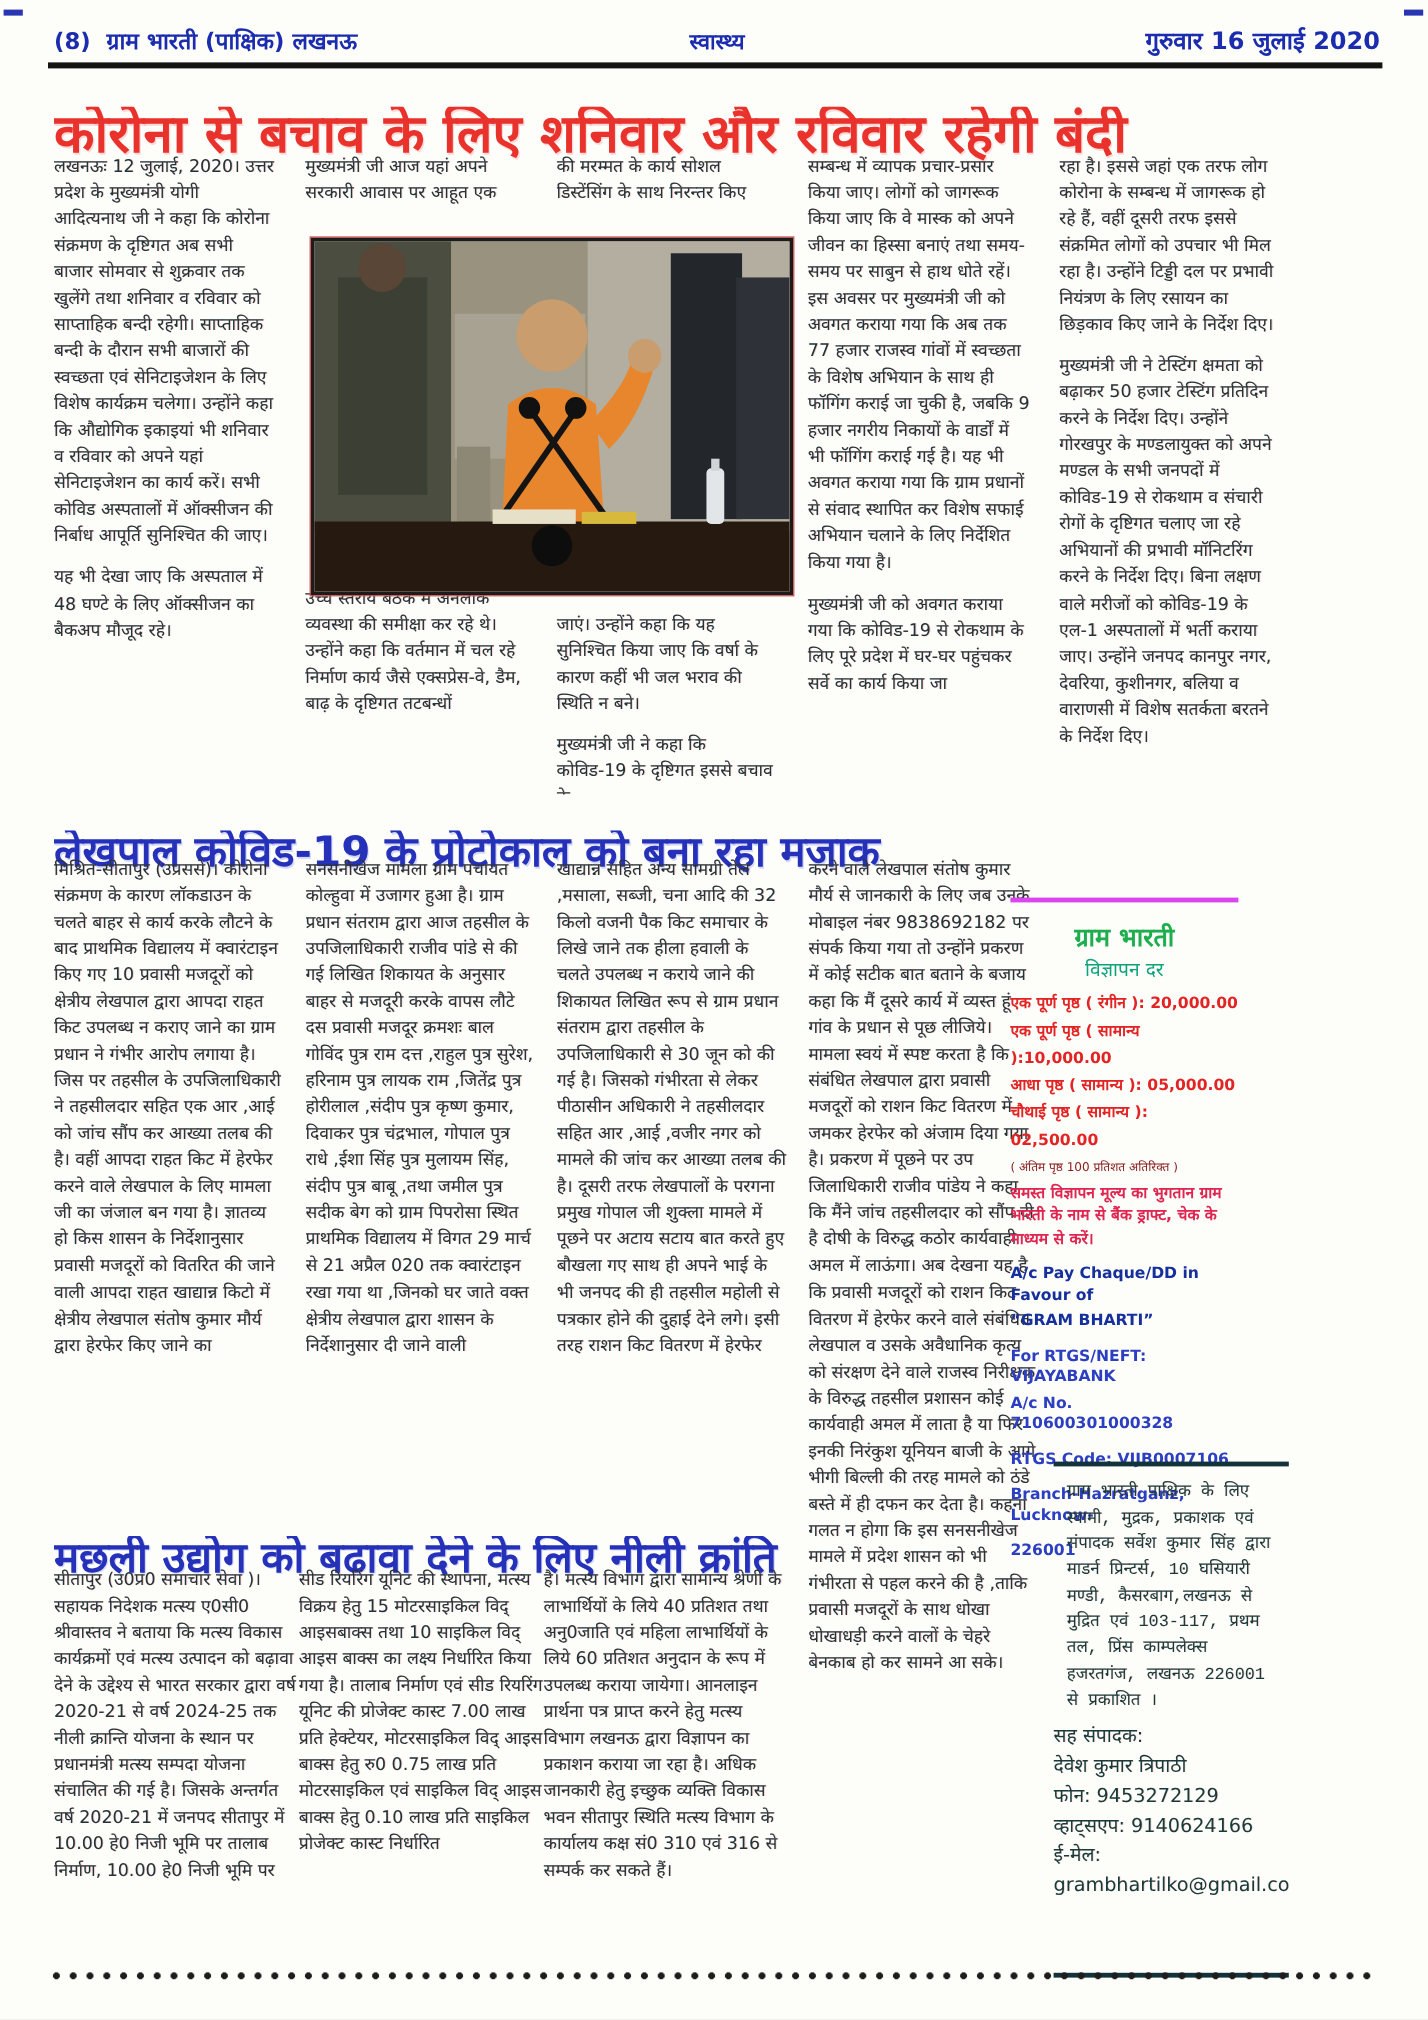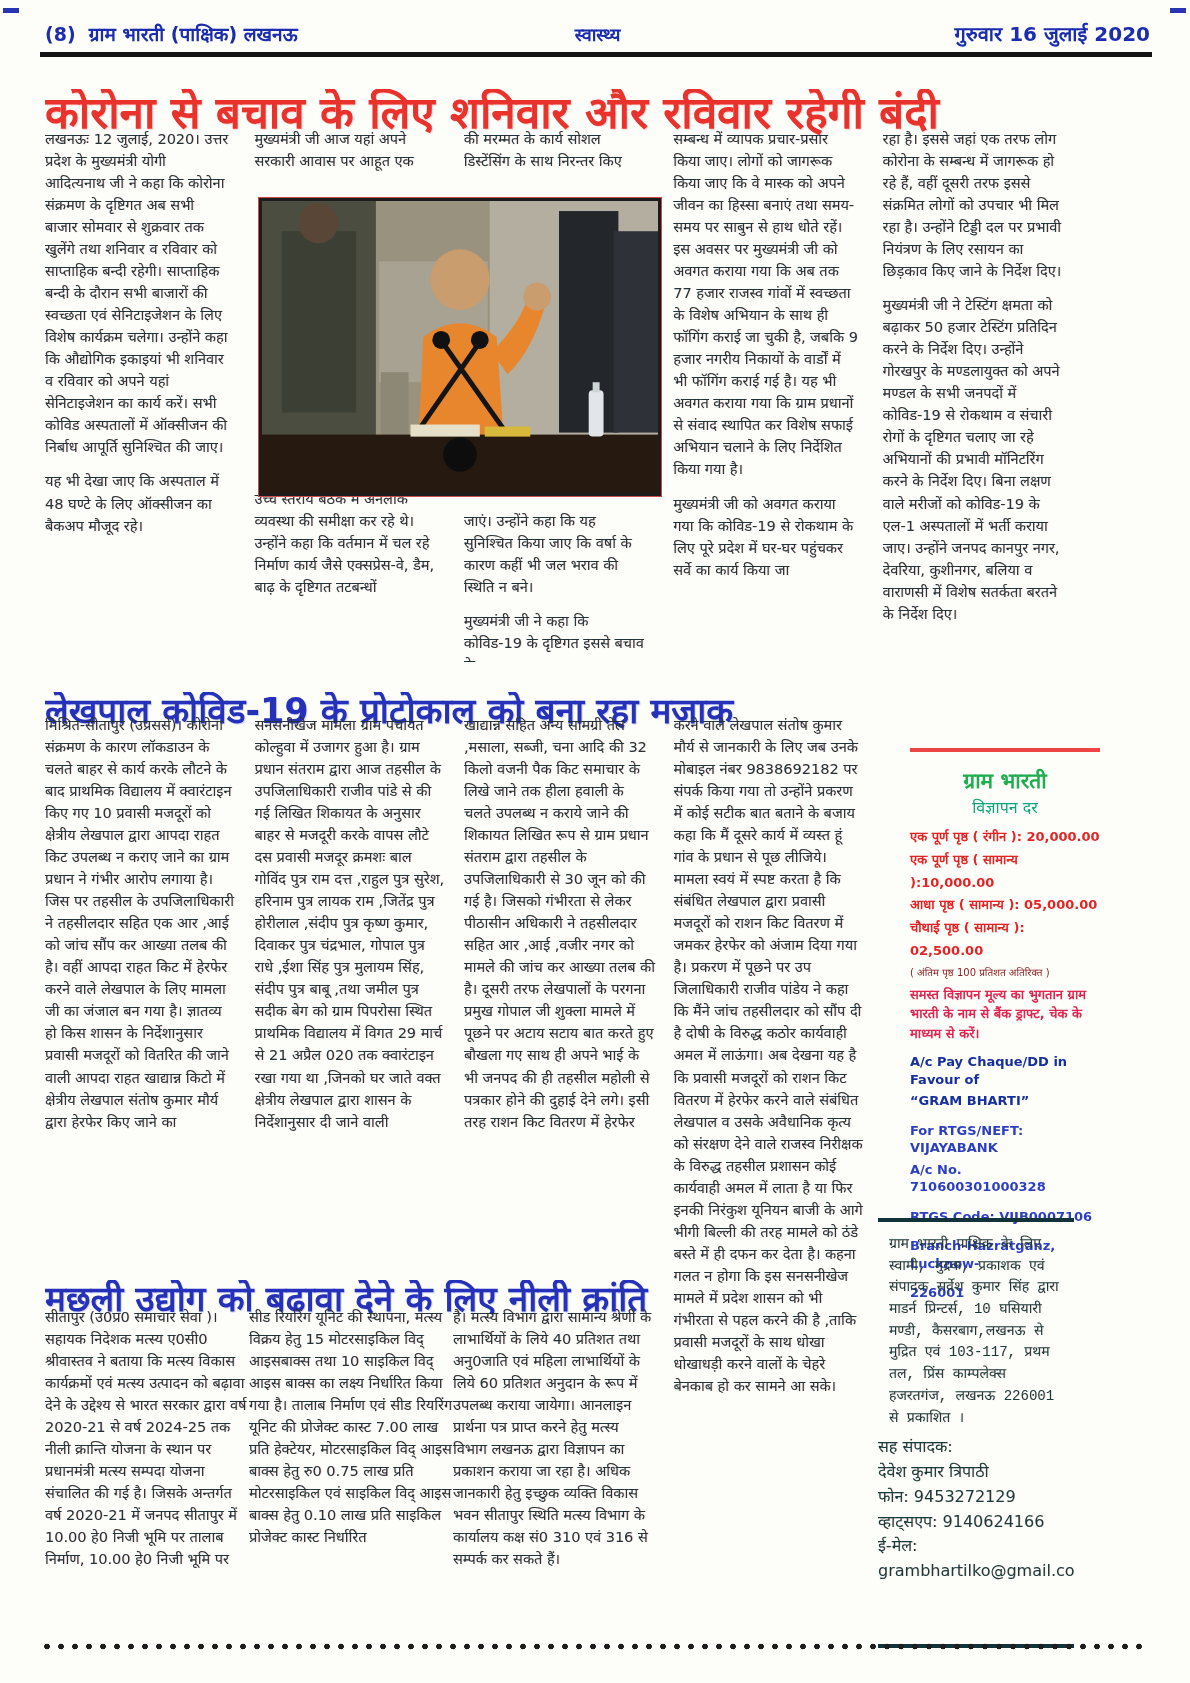--- a/index.html
+++ b/index.html
@@ -47,21 +47,21 @@
       grid-template-columns:repeat(4,1fr);gap:18px;}
   .a2col{overflow:hidden;height:532px;}
   .a2col.tall{height:890px;}
 
   
   .a3{position:absolute;left:45px;top:1306px;width:612px;display:grid;
       grid-template-columns:repeat(3,1fr);gap:0;height:326px;}
   .a3col{overflow:hidden;}
 
   
-  .sidebar{position:absolute;left:910px;top:748px;width:190px;border-top:4px solid #ef4444;
+  .sidebar{position:absolute;left:842px;top:748px;width:190px;border-top:4px solid #d946ef;
       padding-top:10px;text-align:center;}
   .sb-brand{color:#1fae4e;font-size:21px;font-weight:bold;margin:4px 0 2px;}
   .sb-adhead{color:#0fa37a;font-size:16px;margin:0 0 8px;}
   .sb-rate{color:#e32424;font-size:13px;font-weight:bold;line-height:1.75;margin:0;text-align:left;}
   .sb-surcharge{color:#8a2020;font-size:10px;margin:2px 0 6px;text-align:left;}
   .sb-pay{color:#e02550;font-size:13px;font-weight:bold;line-height:1.5;margin:0 0 10px;text-align:left;}
   .sb-eng{color:#15309c;font-size:13px;font-weight:bold;line-height:1.35;margin:0 0 4px;text-align:left;}
   .sb-eng.gap{margin-bottom:12px;}
   .sb-blue{color:#2b3fc0;}
 

